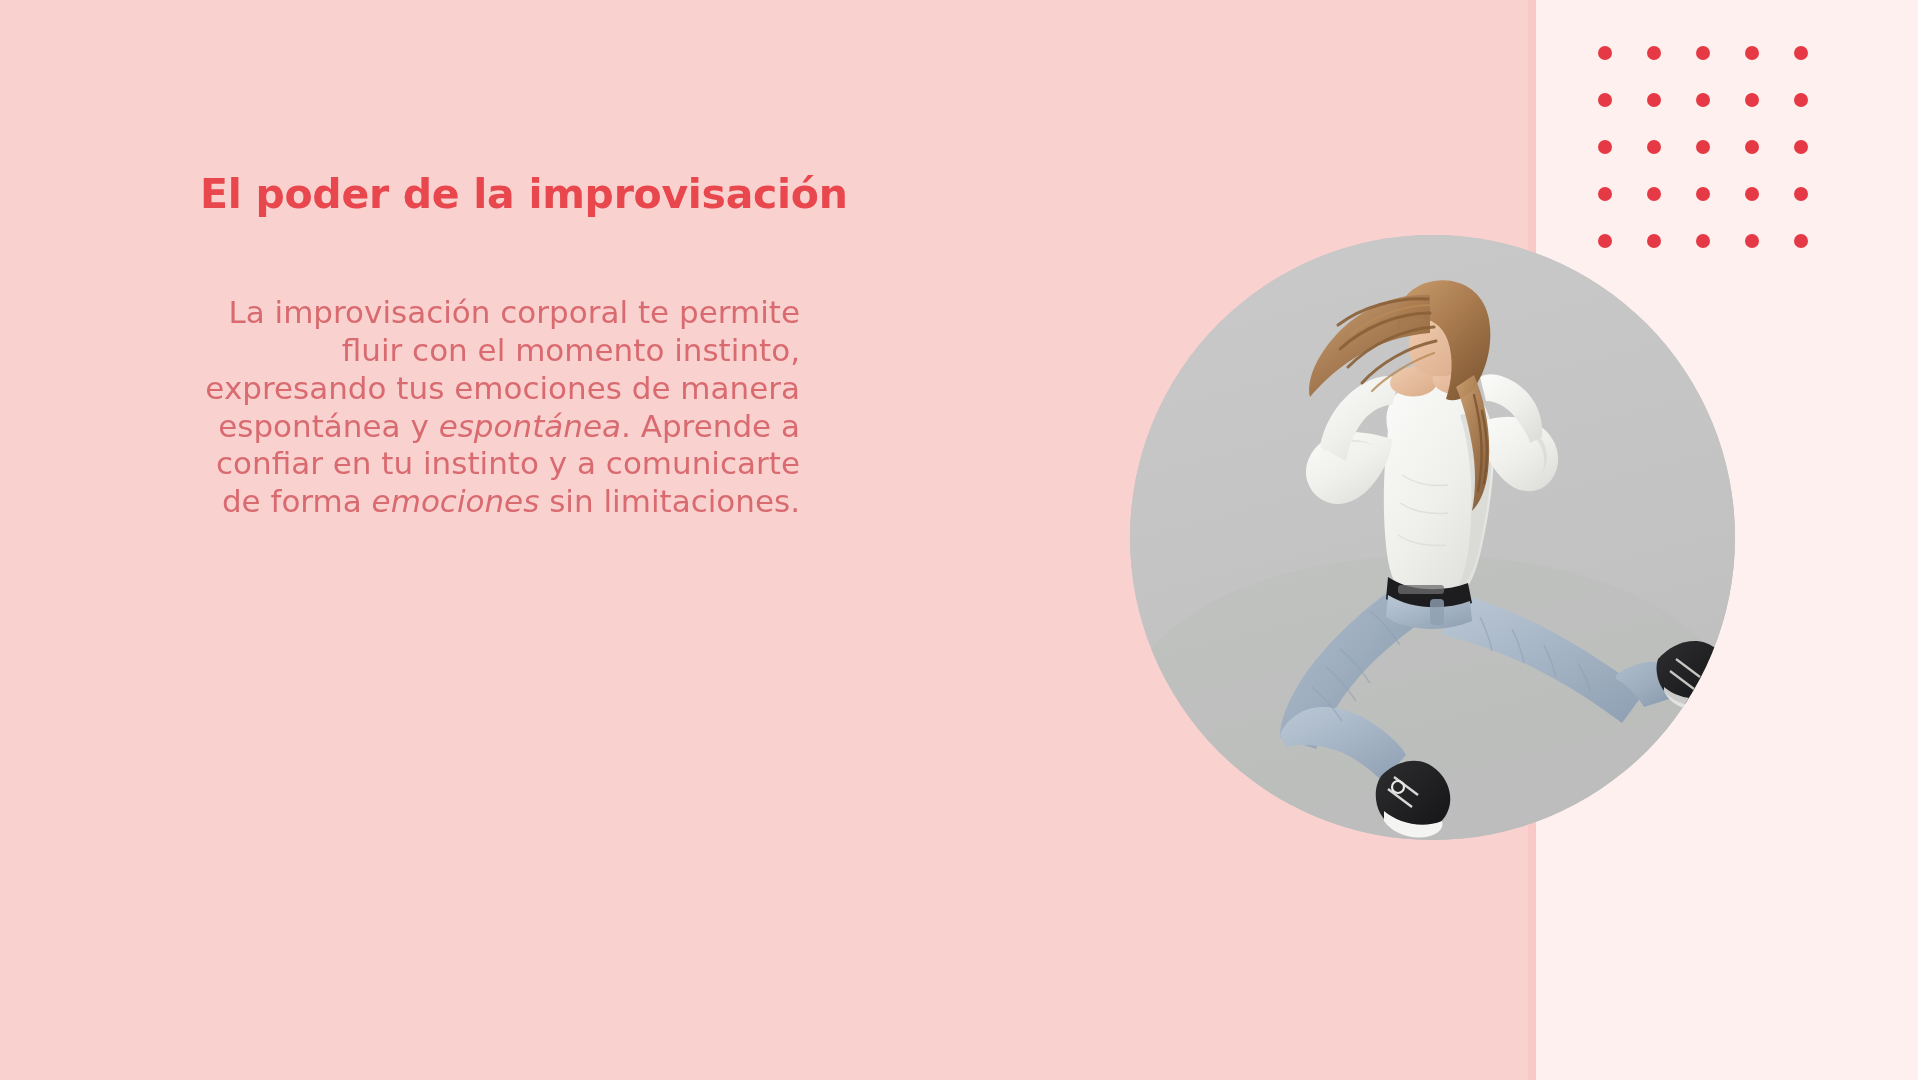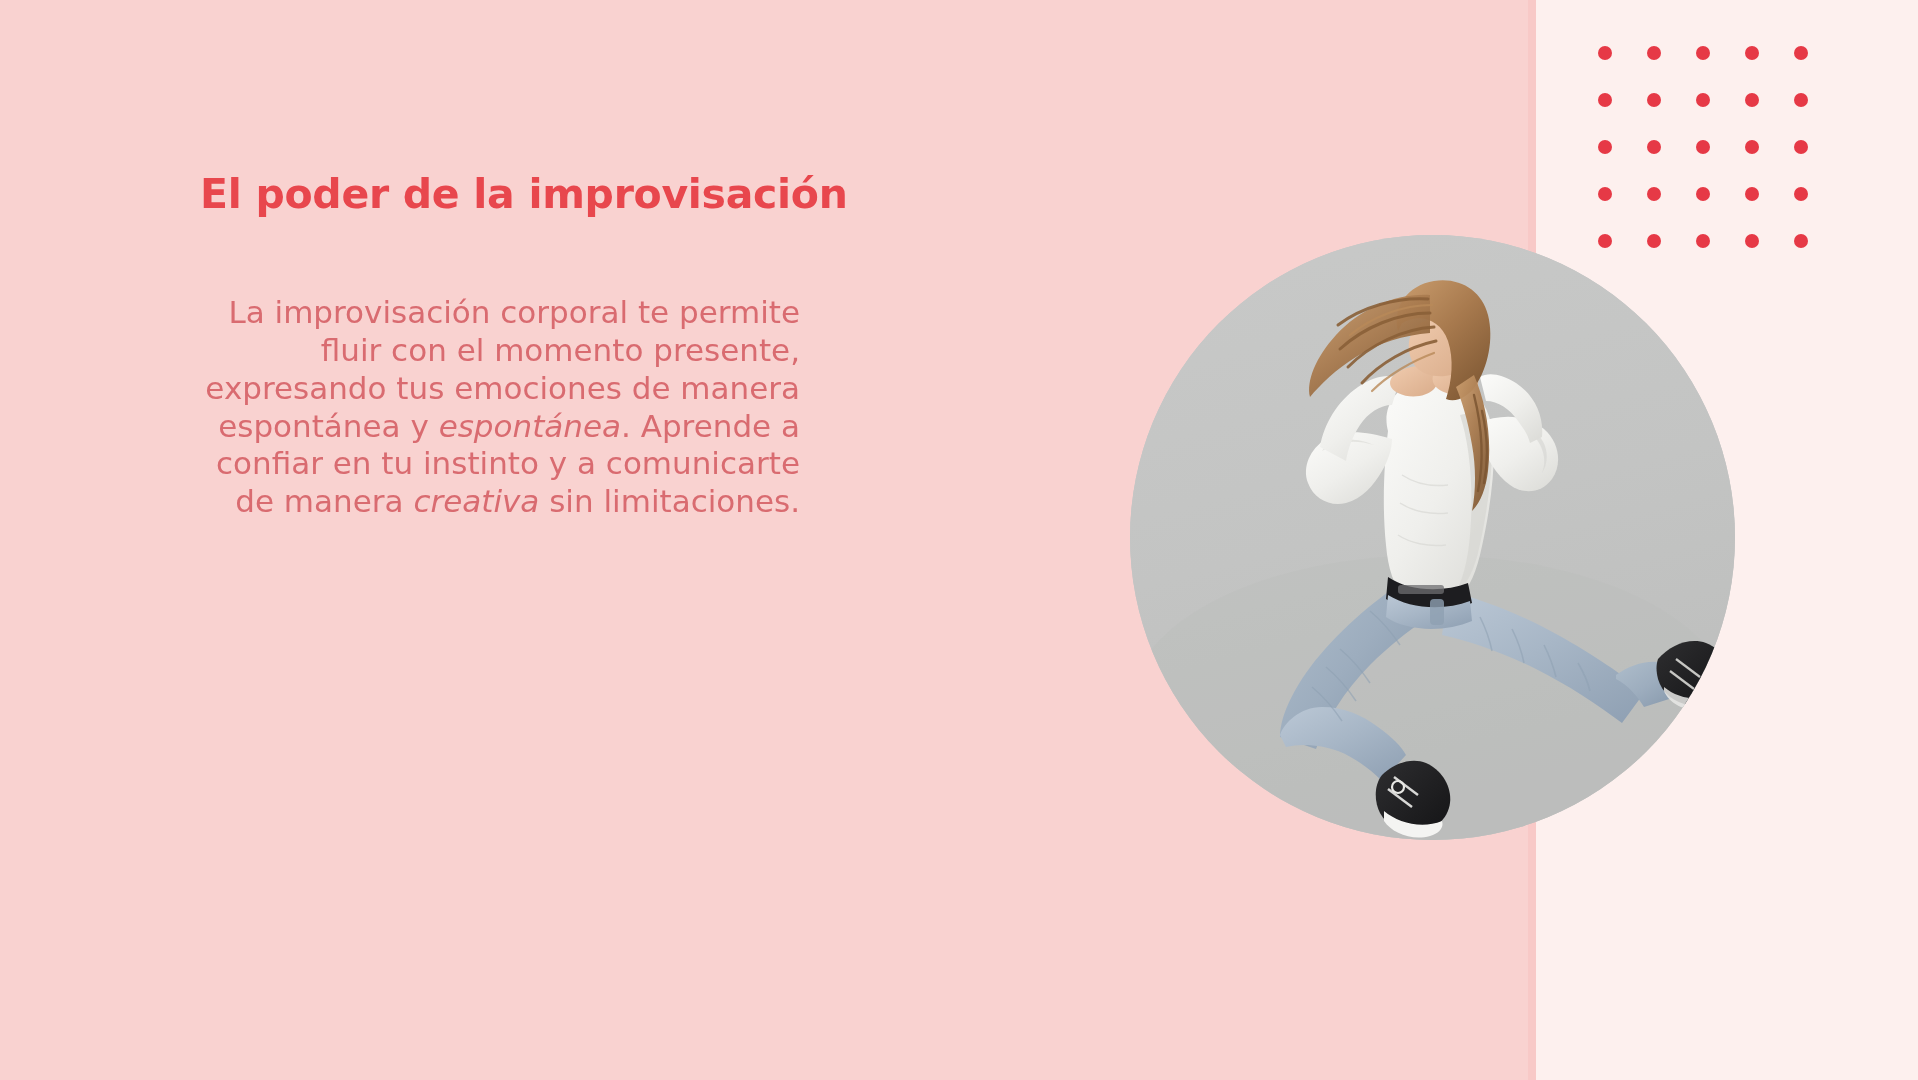--- a/index.html
+++ b/index.html
@@ -208,21 +208,21 @@
     <div class="dot-cell">
         <span class="dot" style="background: rgb(230, 57, 70);"></span>
       </div>
     <div class="dot-cell">
         <span class="dot" style="background: rgb(230, 57, 70);"></span>
       </div>
   </div>
 
   <div class="text-col">
     <h1 class="slide-title">El poder de la improvisación</h1>
-    <p class="slide-body"><span>La improvisación corporal te permite fluir con el momento presente, expresando tus emociones de manera espontánea y </span><em>espontánea</em><span>. Aprende a confiar en tu instinto y a comunicarte de manera </span><em>creativa</em><span> sin limitaciones.</span></p>
+    <p class="slide-body"><span>La improvisación corporal te permite fluir con el momento instinto, expresando tus emociones de manera espontánea y </span><em>espontánea</em><span>. Aprende a confiar en tu instinto y a comunicarte de forma </span><em>emociones</em><span> sin limitaciones.</span></p>
   </div>
 
   <div class="photo-circle">
     <svg viewBox="0 0 605 605" xmlns="http://www.w3.org/2000/svg">
       <defs>
         <linearGradient id="gBg" x1="0" y1="0" x2="0.25" y2="1">
           <stop offset="0" stop-color="#C8C9C8"></stop>
           <stop offset="0.55" stop-color="#C3C4C3"></stop>
           <stop offset="1" stop-color="#BDBEBD"></stop>
         </linearGradient>

